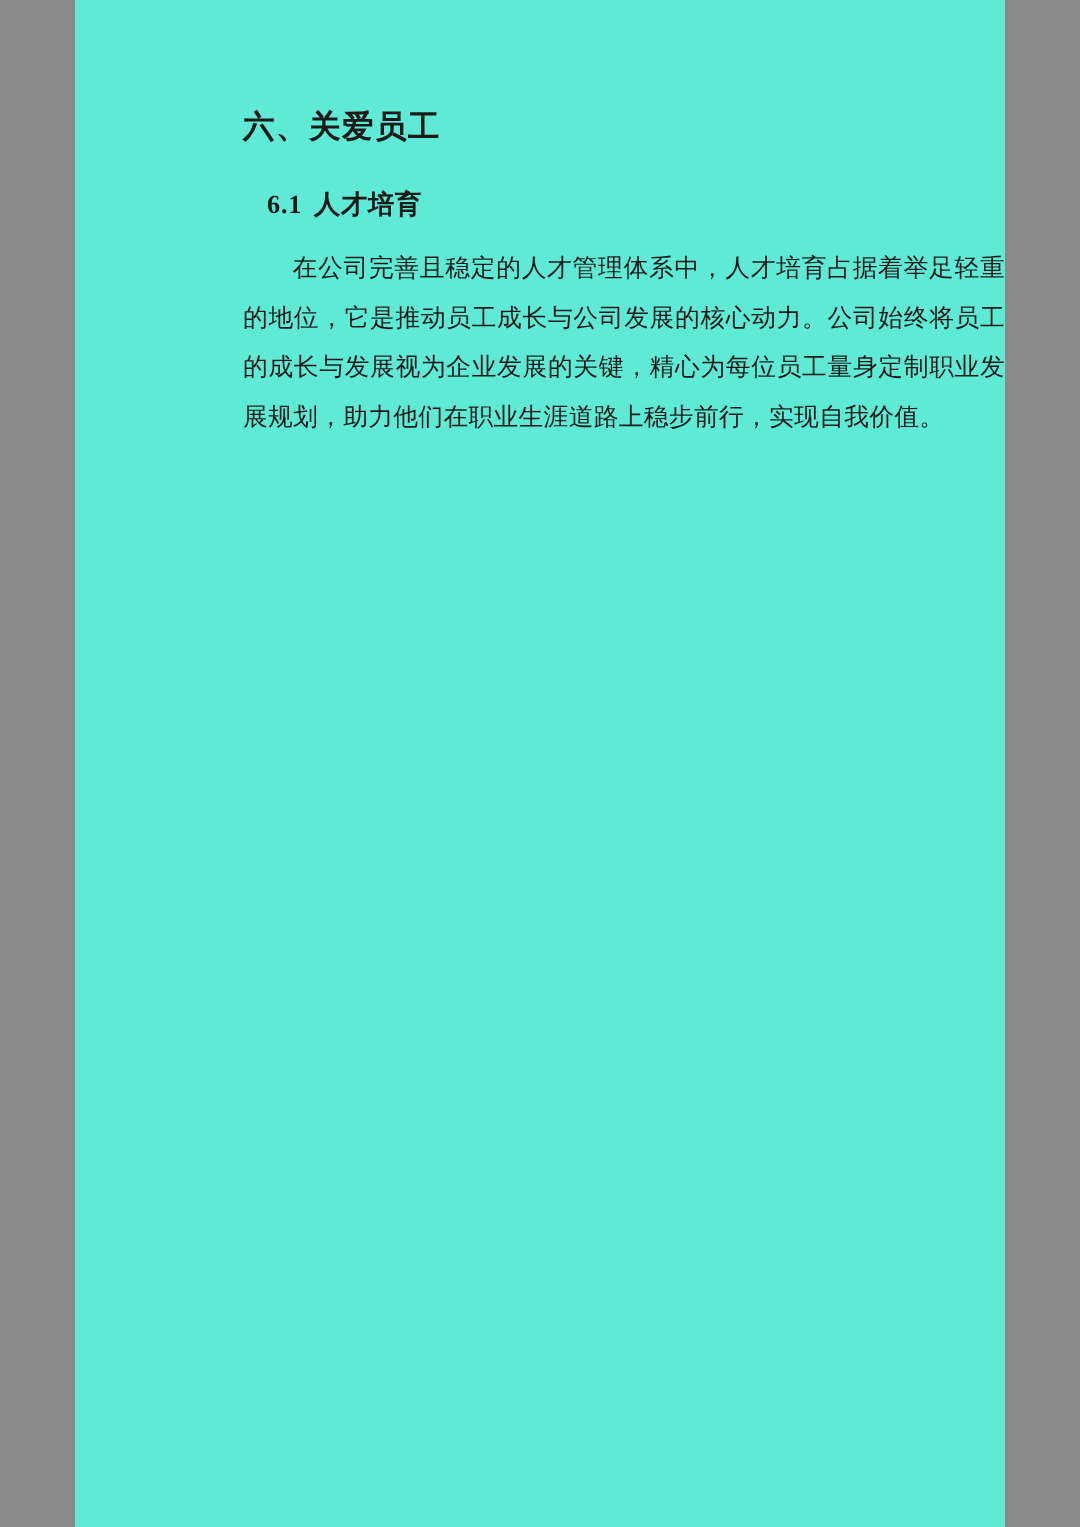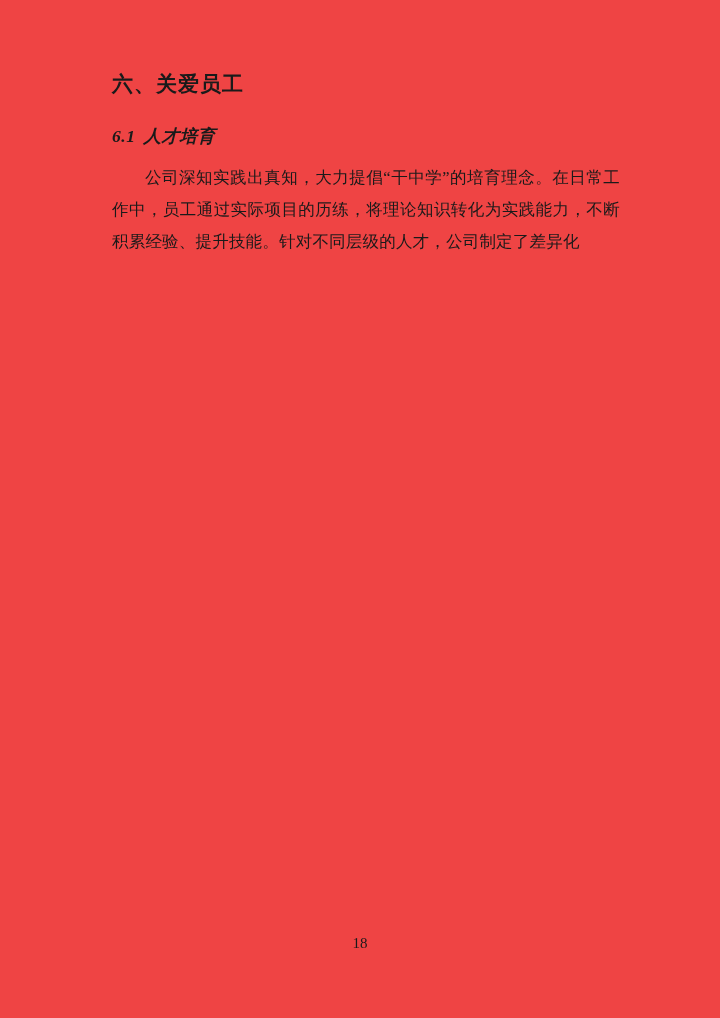--- a/index.html
+++ b/index.html
@@ -4,23 +4,23 @@
 <style>
   html, body {
     margin: 0;
     padding: 0;
     background: #8a8a8a;
   }
   body {
     font-family: "Liberation Serif", "DejaVu Serif", serif;
   }
   .page {
-    width: 720px;
+    width: 620px;
     height: 1018px;
-    background: #ef4444;
+    background: #5eead4;
     position: relative;
     box-sizing: border-box;
     overflow: hidden;
     margin: 0 auto;
     padding: 0;
   }
   .content {
     position: absolute;
     left: 112px;
     top: 70px;
@@ -31,24 +31,23 @@
     font-weight: bold;
     letter-spacing: 1px;
     color: #1a1a1a;
     margin: 0 0 24px 0;
     line-height: 1.4;
   }
   .h2 {
     font-size: 17.5px;
     font-weight: bold;
     color: #1a1a1a;
-    margin: 20px 0 12px 0;
+    margin: 20px 0 12px 16px;
     line-height: 1.5;
     letter-spacing: 0.5px;
-    font-style: italic;
   }
   .h2 .num {
     font-family: "Liberation Serif", serif;
     margin-right: 8px;
   }
   p.body {
     font-size: 16.5px;
     color: #1a1a1a;
     margin: 0 0 6px 0;
     line-height: 2.0;
@@ -77,18 +76,17 @@
 <div class="page">
   <div class="content">
 
     <h1 class="h1">六、关爱员工</h1>
 
 
     <h2 class="h2">
       <span class="num">6.1</span><span>人才培育</span>
     </h2>
 
-    <p class="body tight">公司深知实践出真知，大力提倡“干中学”的培育理念。在日常工作中，员工通过实际项目的历练，将理论知识转化为实践能力，不断积累经验、提升技能。针对不同层级的人才，公司制定了差异化</p>
+    <p class="body">在公司完善且稳定的人才管理体系中，人才培育占据着举足轻重的地位，它是推动员工成长与公司发展的核心动力。公司始终将员工的成长与发展视为企业发展的关键，精心为每位员工量身定制职业发展规划，助力他们在职业生涯道路上稳步前行，实现自我价值。</p>
 
   </div>
 
-  <div class="pagenum">18</div>
 </div>
 
 </body></html>

